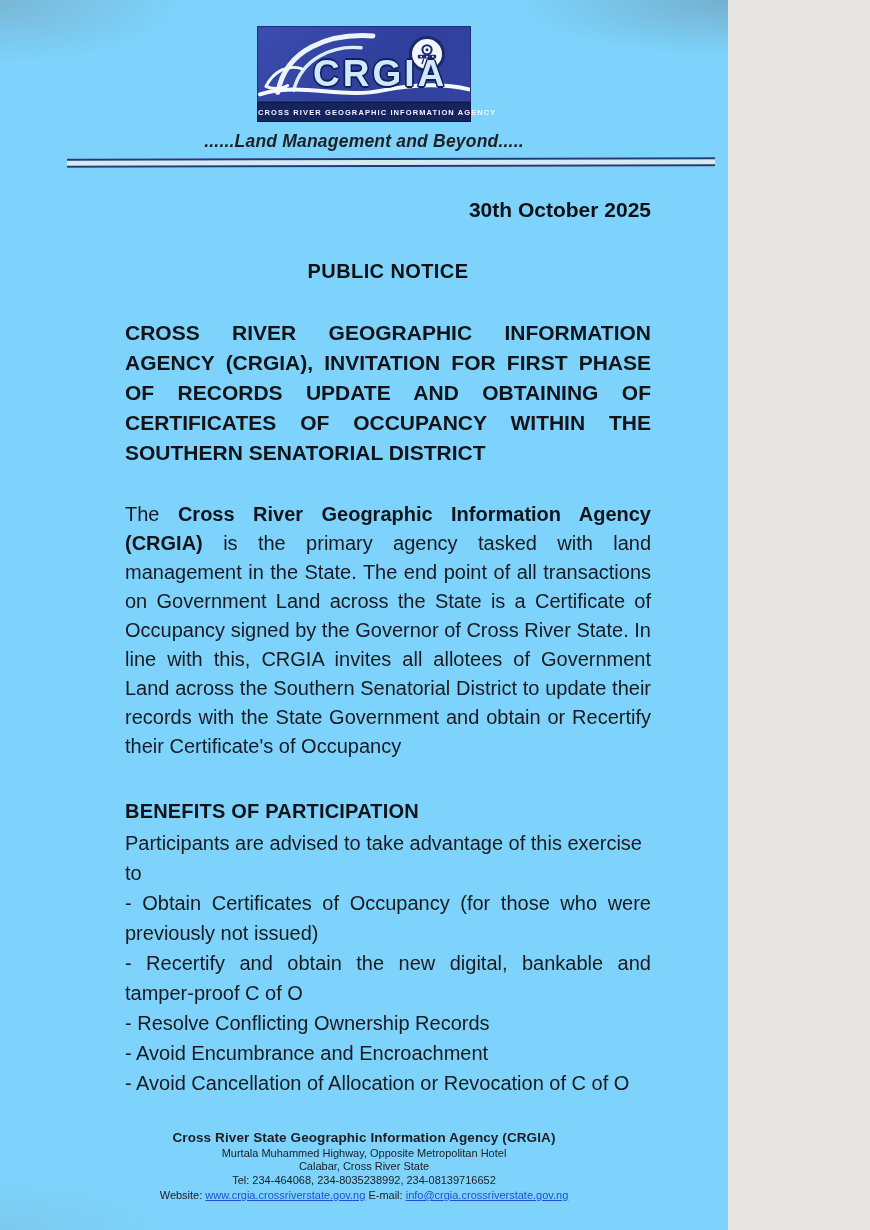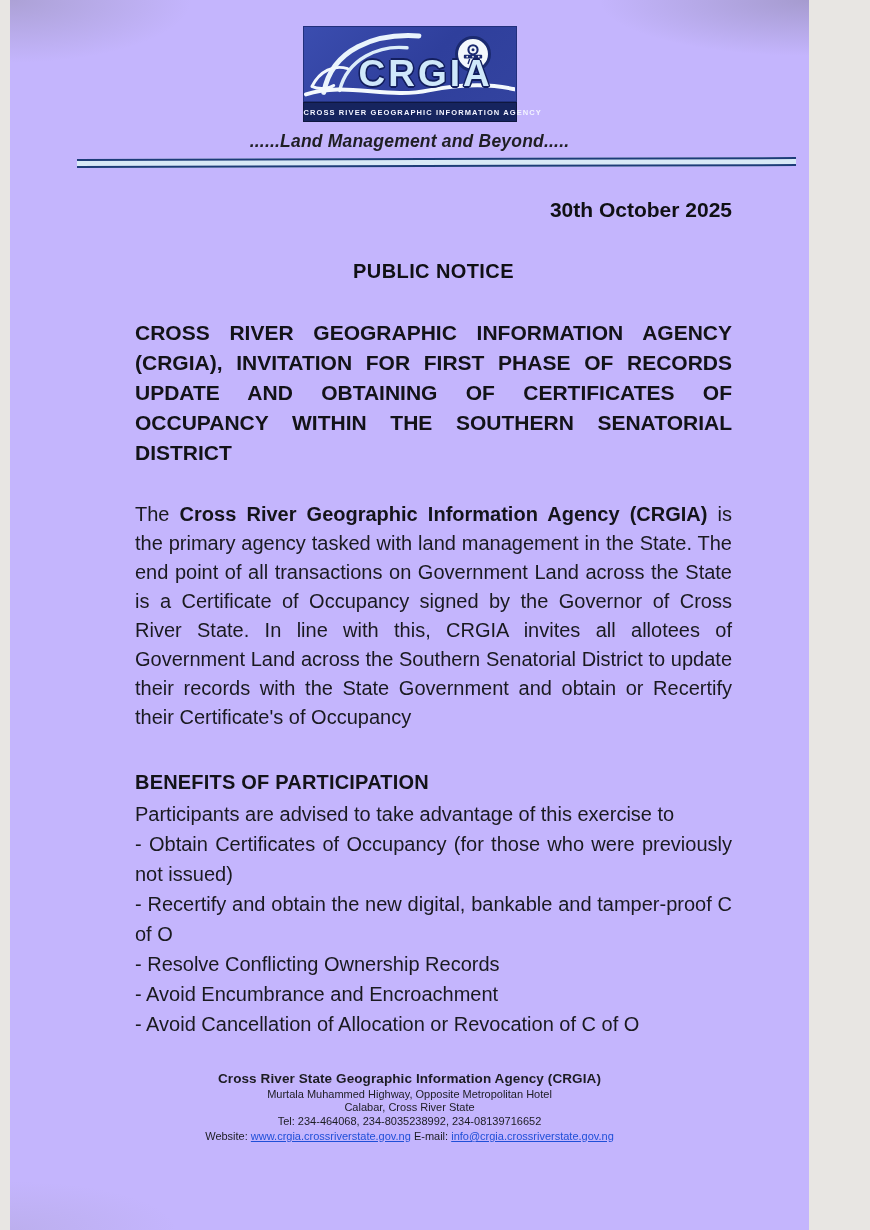--- a/index.html
+++ b/index.html
@@ -4,25 +4,24 @@
 <style>
   html,body{margin:0;padding:0;}
   body{
     width:870px;height:1230px;
     background:#e8e6e3;
     font-family:"Liberation Sans", sans-serif;
     -webkit-font-smoothing:antialiased;
   }
   .page{
     position:relative;
-    width:799px;height:1230px;
-    background:#c4b5fd;
+    width:728px;height:1230px;
+    background:#7dd3fc;
     overflow:hidden;
     color:#17171c;
-    margin-left:10px;
   }
   
   .page::before{
     content:"";position:absolute;inset:0;pointer-events:none;
     background:
       radial-gradient(260px 90px at 0% 0%, rgba(110,110,112,.28), transparent 70%),
       radial-gradient(300px 80px at 100% 0%, rgba(95,95,100,.30), transparent 70%),
       radial-gradient(240px 70px at 0% 100%, rgba(130,130,132,.12), transparent 70%);
   }
 

